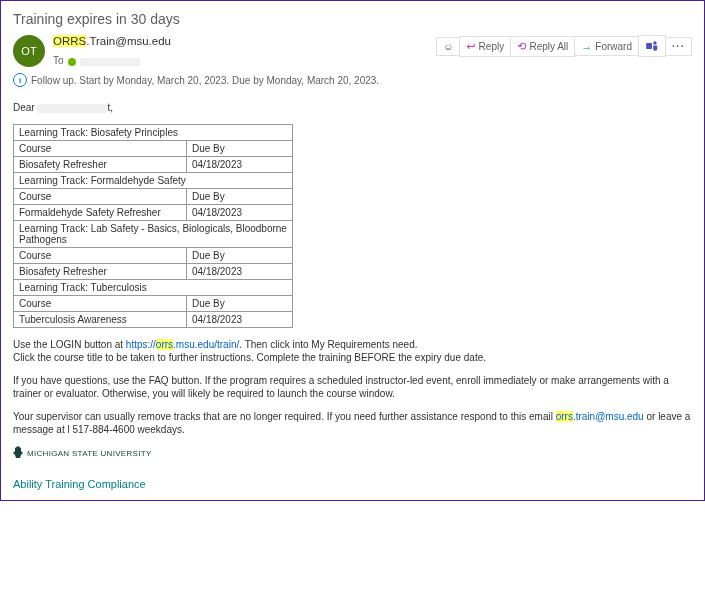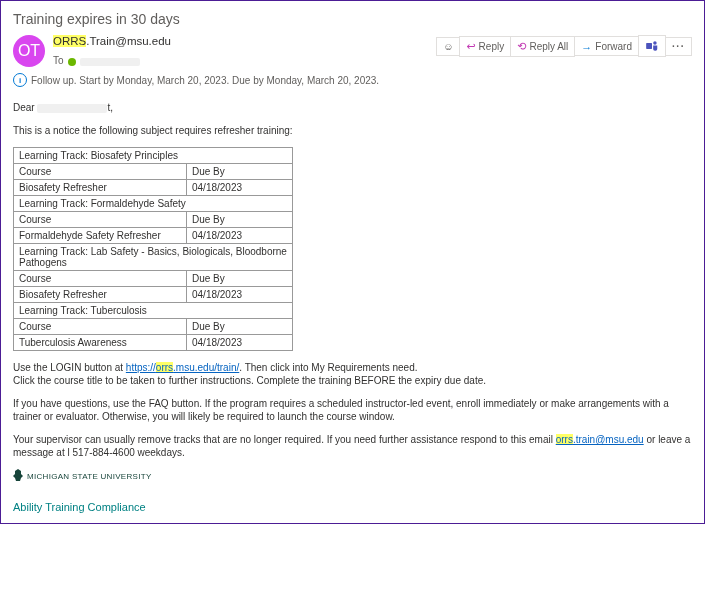--- a/index.html
+++ b/index.html
@@ -28,26 +28,26 @@
   }
   .sender-block {
     display: flex;
     align-items: flex-start;
     gap: 8px;
   }
   .avatar {
     width: 32px;
     height: 32px;
     border-radius: 50%;
-    background: #d946ef;
+    background: #4d7c0f;
     color: #fff;
     display: flex;
     align-items: center;
     justify-content: center;
-    font-size: 16px;
+    font-size: 11px;
     flex-shrink: 0;
   }
   .from-line {
     font-size: 11.5px;
   }
   .from-line .hl {
     background: #ffff66;
   }
   .to-line {
     font-size: 10px;
@@ -156,21 +156,20 @@
   td {
     border: 1px solid #999;
     padding: 2px 5px;
     vertical-align: top;
   }
   td.col1 { width: 162px; }
   td.col2 { width: 95px; }
   td.fullrow { }
   a.link {
     color: #0563c1;
-    text-decoration: underline;
   }
   .hl {
     background: #ffff66;
   }
   .footer-logo {
     display: flex;
     align-items: center;
     gap: 4px;
     margin-top: 10px;
     margin-bottom: 18px;
@@ -247,21 +246,20 @@
   <div class="followup">
     <span class="info-icon">i</span>
     <span>Follow up.  Start by Monday, March 20, 2023.  Due by Monday, March 20, 2023.</span>
   </div>
 
   <div class="body">
     <p class="greeting">
       <span>Dear </span><span class="redacted-wide"></span><span>t,</span>
     </p>
 
-    <p>This is a notice the following subject requires refresher training:</p>
 
     <table>
       <tbody>
           <tr>
             <td class="col1 fullrow" colspan="2">Learning Track: Biosafety Principles</td>
           </tr>
       <tr>
             <td class="col1">Course</td>
             <td class="col2">Due By</td>
           </tr>

